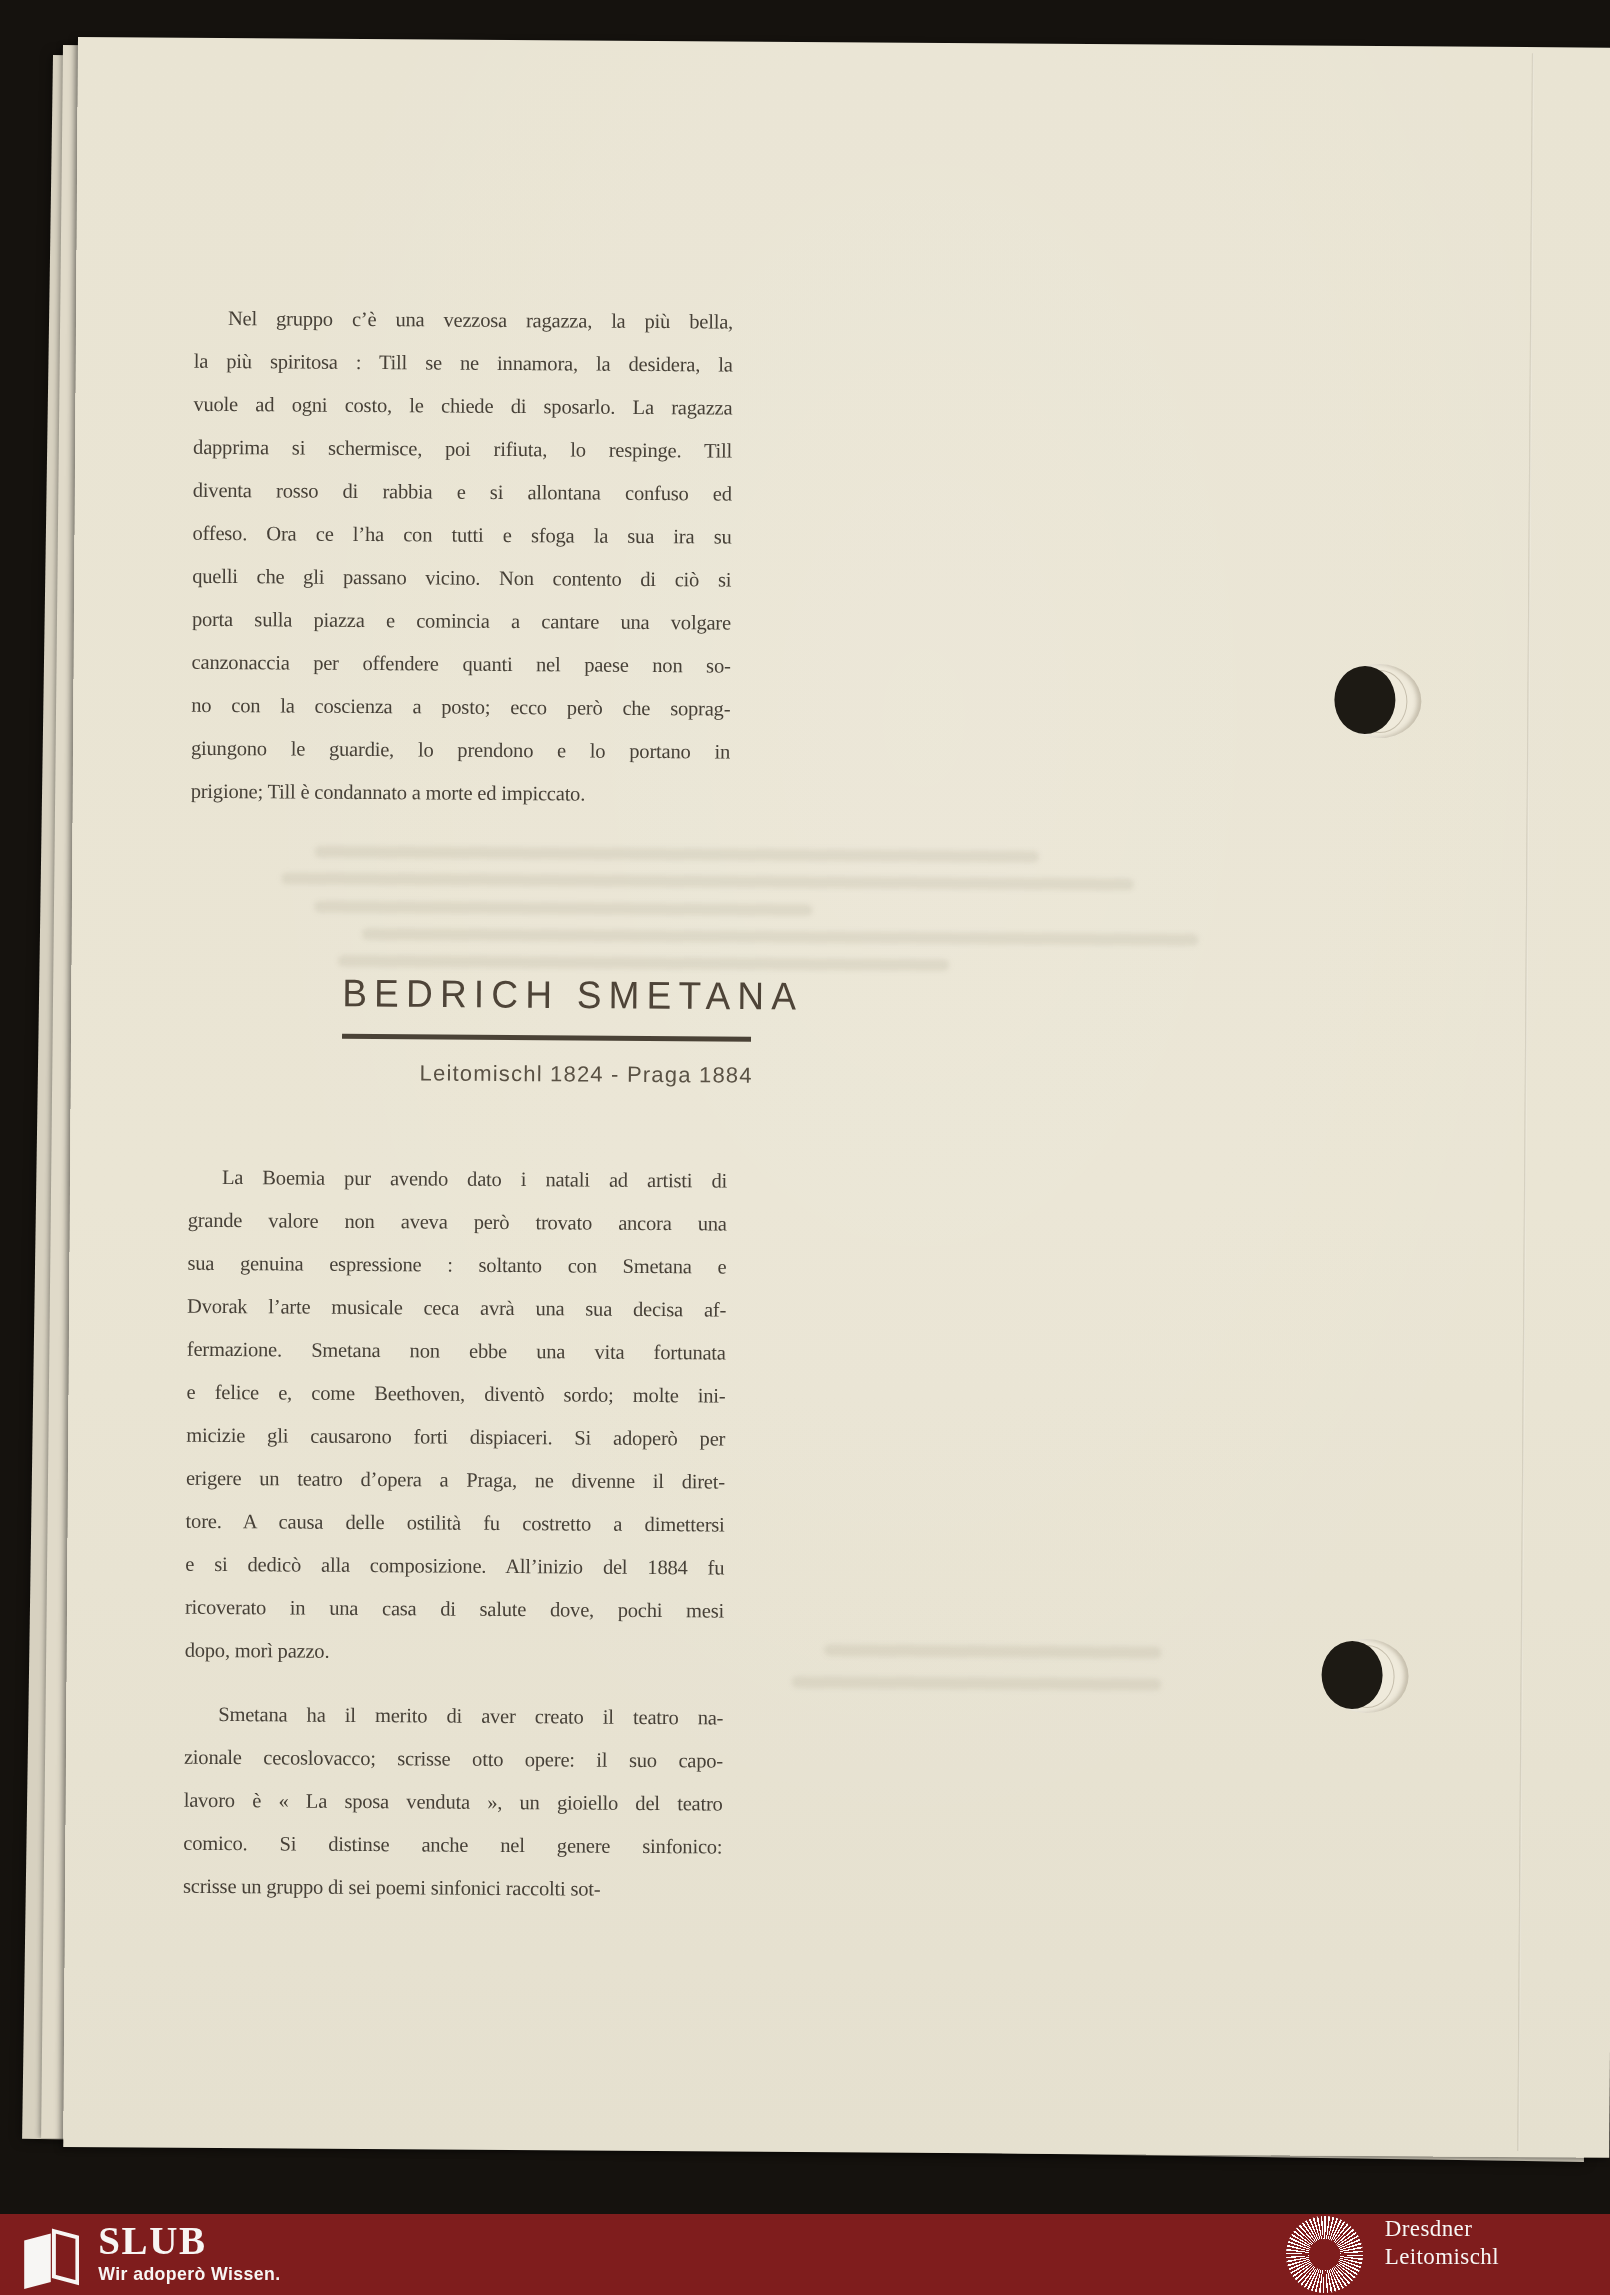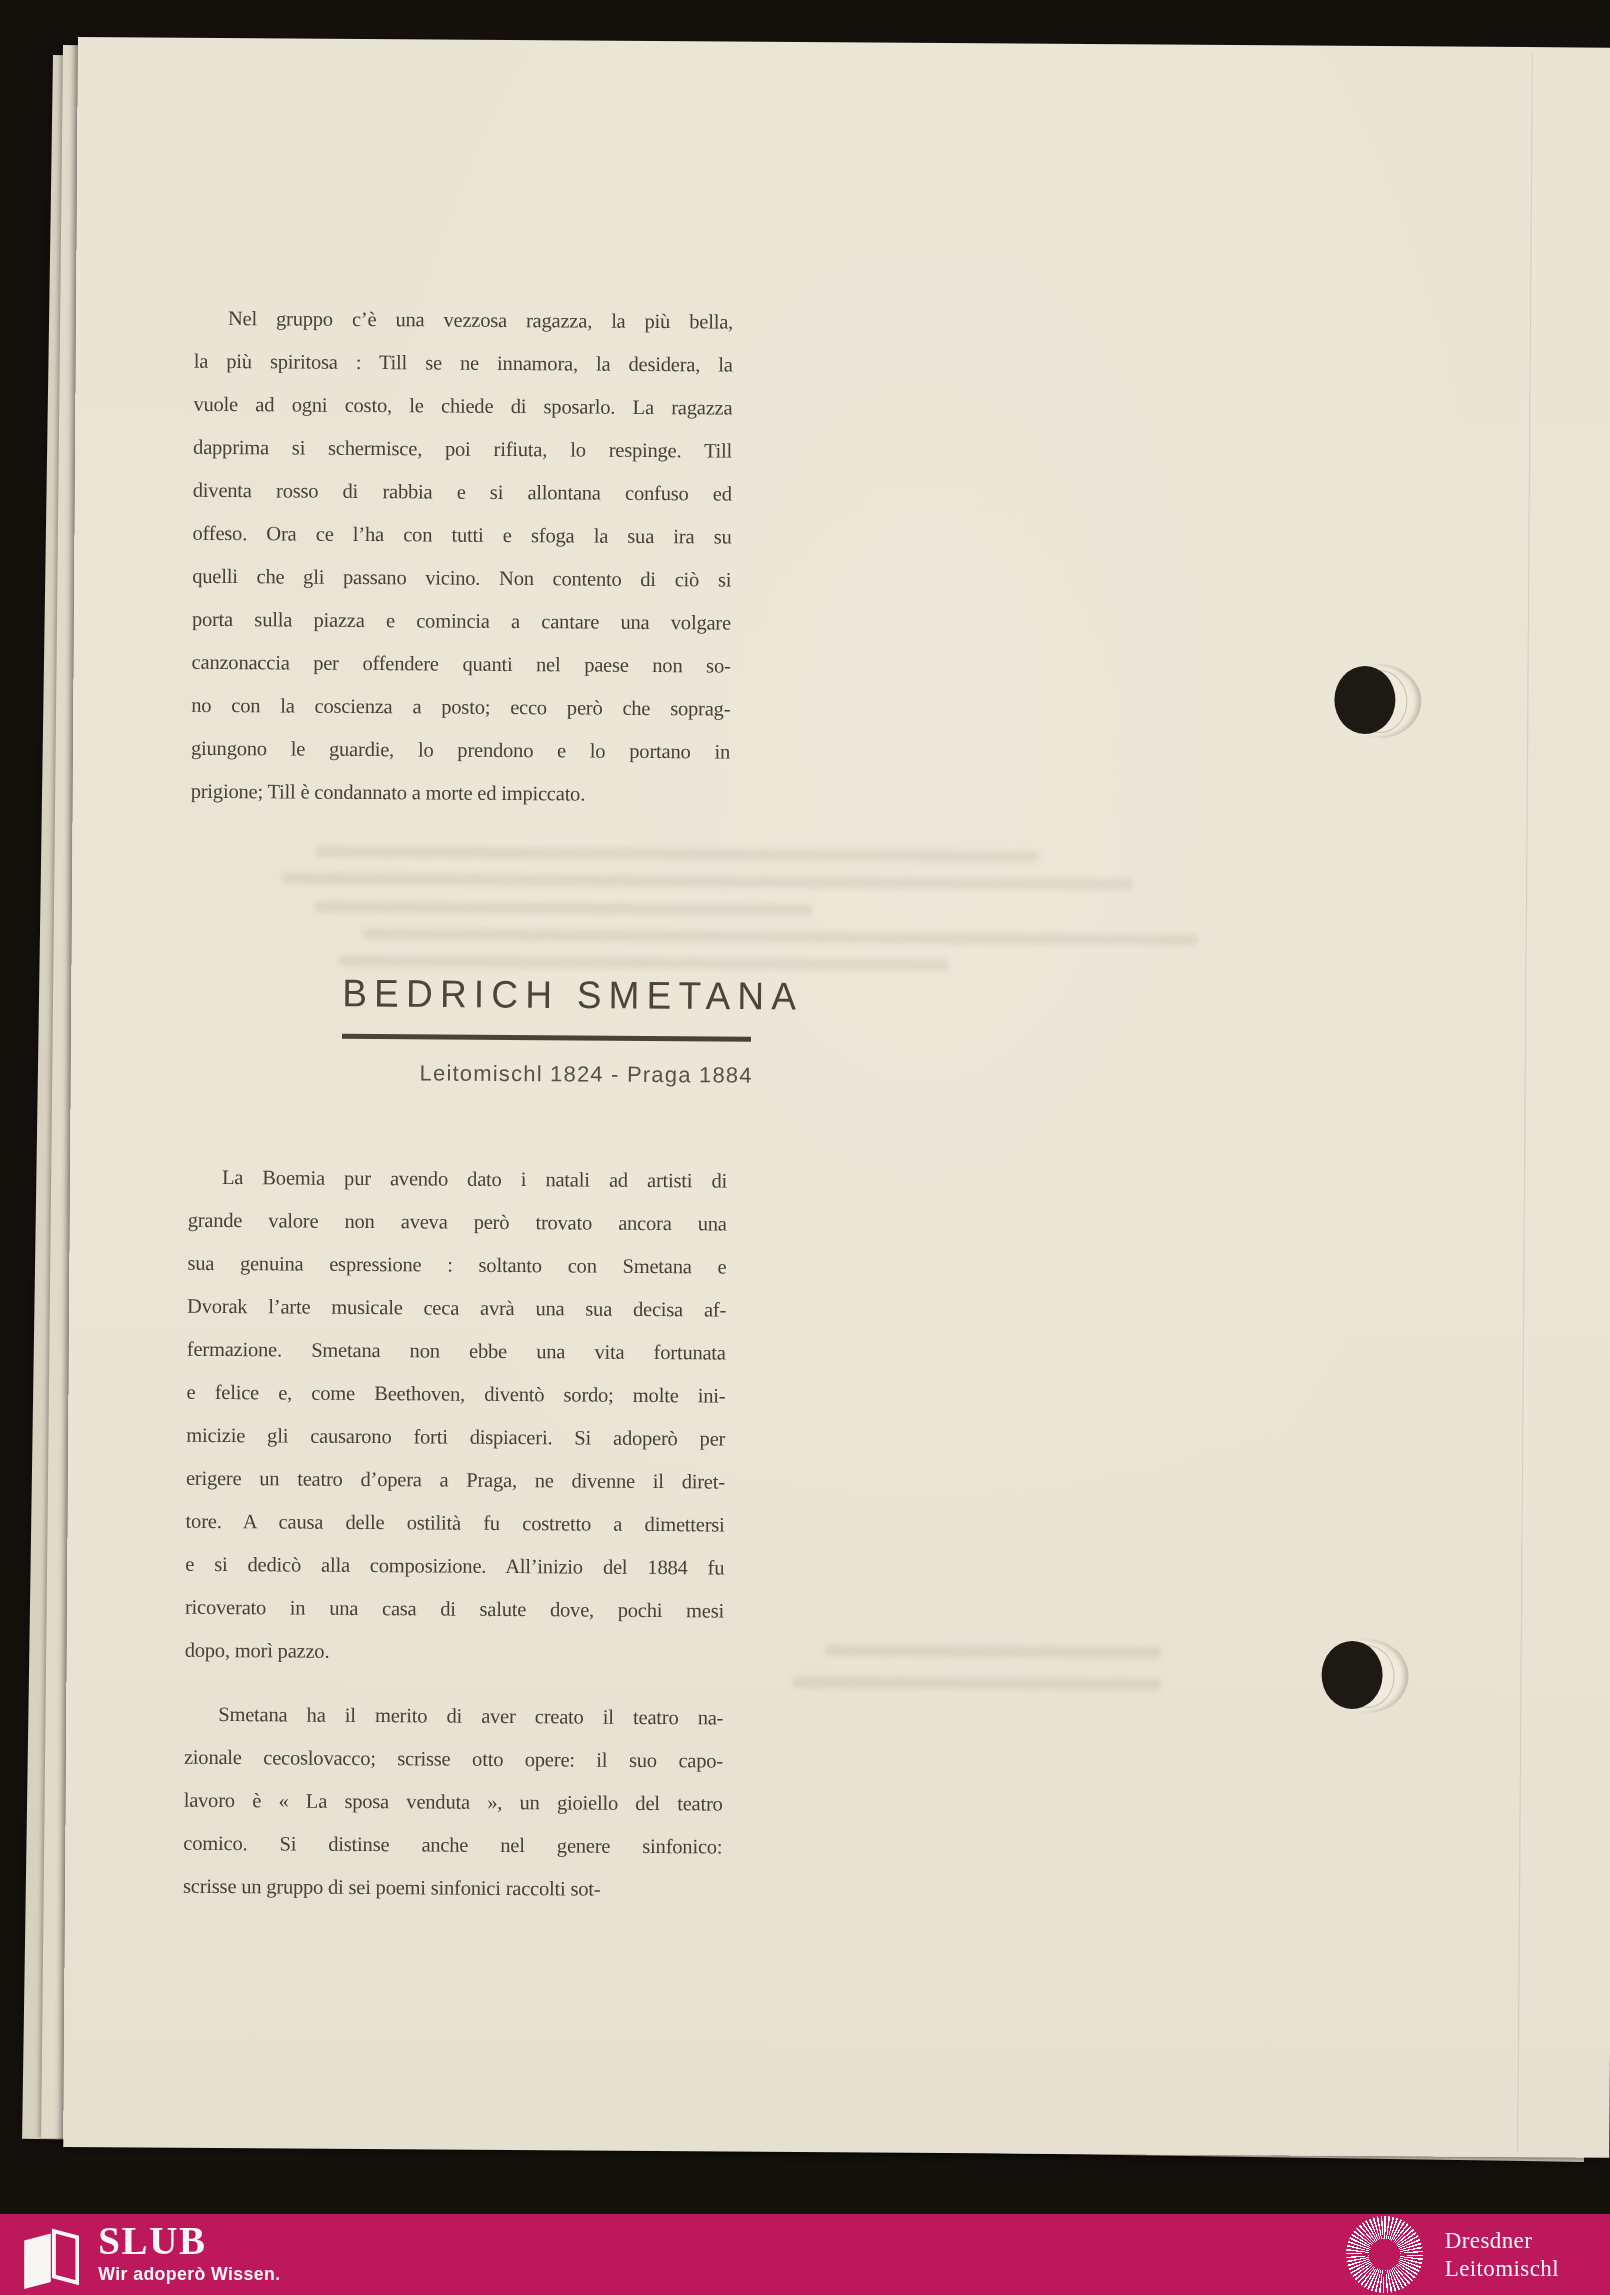--- a/index.html
+++ b/index.html
@@ -57,28 +57,28 @@
   
   .hole{position:absolute;width:84px;height:74px;border-radius:50%;
     background:#efeadb;
     box-shadow:inset -4px 0 4px rgba(120,110,85,.35), inset 4.8px 0 3.2px rgba(255,255,255,.5);}
   .hole::before{content:"";position:absolute;left:14.5px;top:6.4px;width:53px;height:61px;border-radius:50%;
     border:0.8px solid rgba(120,110,85,.35);}
   .hole .hole-dark{position:absolute;left:-3.2px;top:1.6px;width:61px;height:68px;border-radius:50%;background:#1d1a14;}
   .hole-1{left:1264px;top:618px;}
   .hole-2{left:1258px;top:1593px;}
   
-  .footer{position:absolute;left:0;bottom:0;width:1610px;height:81px;background:#be185d;z-index:10;
+  .footer{position:absolute;left:0;bottom:0;width:1610px;height:81px;background:#7f1d1d;z-index:10;
     display:flex;align-items:center;justify-content:space-between;color:#f7f6f4;}
   .slub{display:flex;align-items:flex-start;gap:19.3px;padding-left:21px;}
   .slub svg{display:block;margin-top:8px;}
   .slub-text{display:flex;flex-direction:column;}
   .slub-word{font-family:"Liberation Serif","DejaVu Serif",serif;font-weight:700;font-size:39px;line-height:42px;letter-spacing:1.6px;}
   .slub-tag{font-family:"Liberation Sans","DejaVu Sans",sans-serif;font-weight:700;font-size:17.7px;line-height:24px;letter-spacing:0.4px;}
-  .phil{display:flex;align-items:center;gap:21px;padding-right:51px;}
+  .phil{display:flex;gap:21px;padding-right:111px;}
   .sunburst{width:79px;height:79px;border-radius:50%;
     background:repeating-conic-gradient(#ffffff 0deg 2.6deg, rgba(255,255,255,0) 2.6deg 6deg);
     -webkit-mask:radial-gradient(circle at 50% 50%, transparent 0 15.3px, #000 16px 38px, transparent 39px);
             mask:radial-gradient(circle at 50% 50%, transparent 0 15.3px, #000 16px 38px, transparent 39px);
   }
   .phil-text{font-family:"Liberation Serif","DejaVu Serif",serif;font-size:23px;line-height:28px;font-weight:400;letter-spacing:0.4px;}
 </style>
 </head>
 <body>
 

